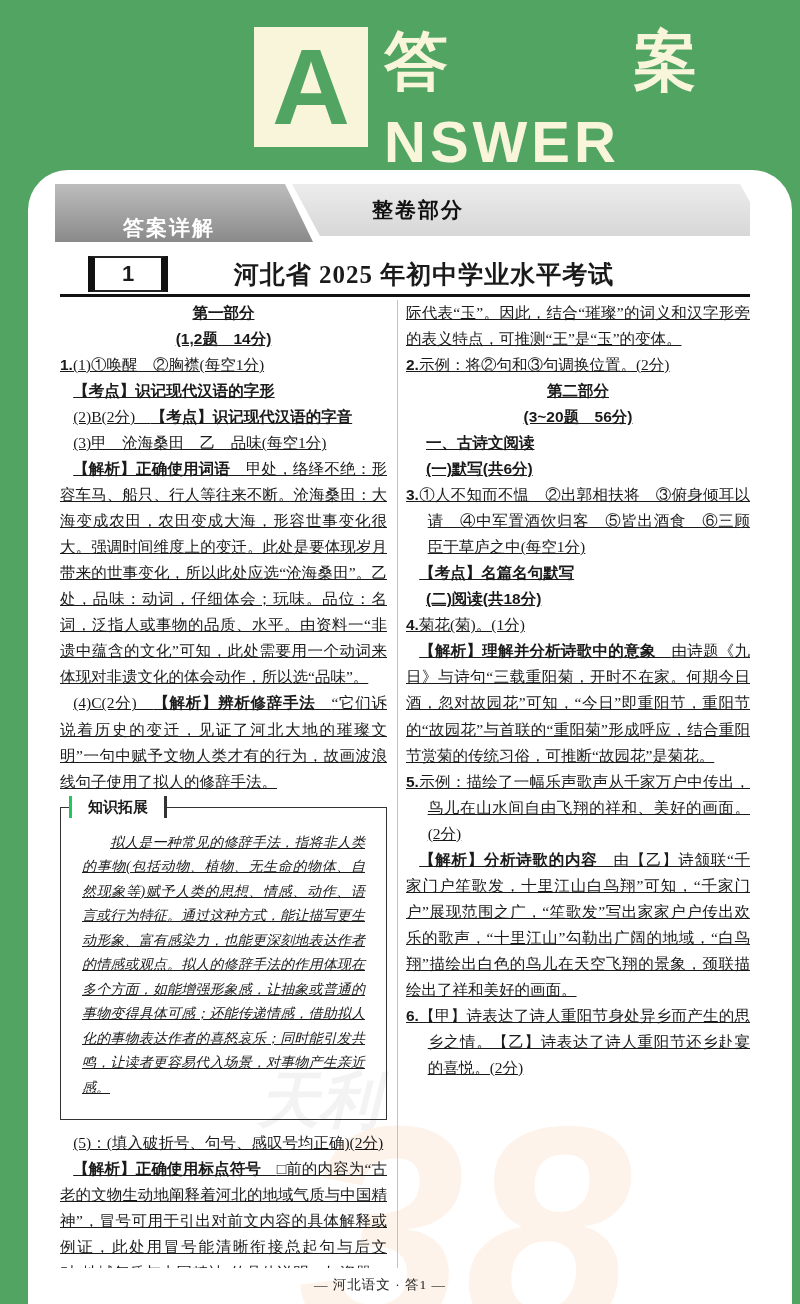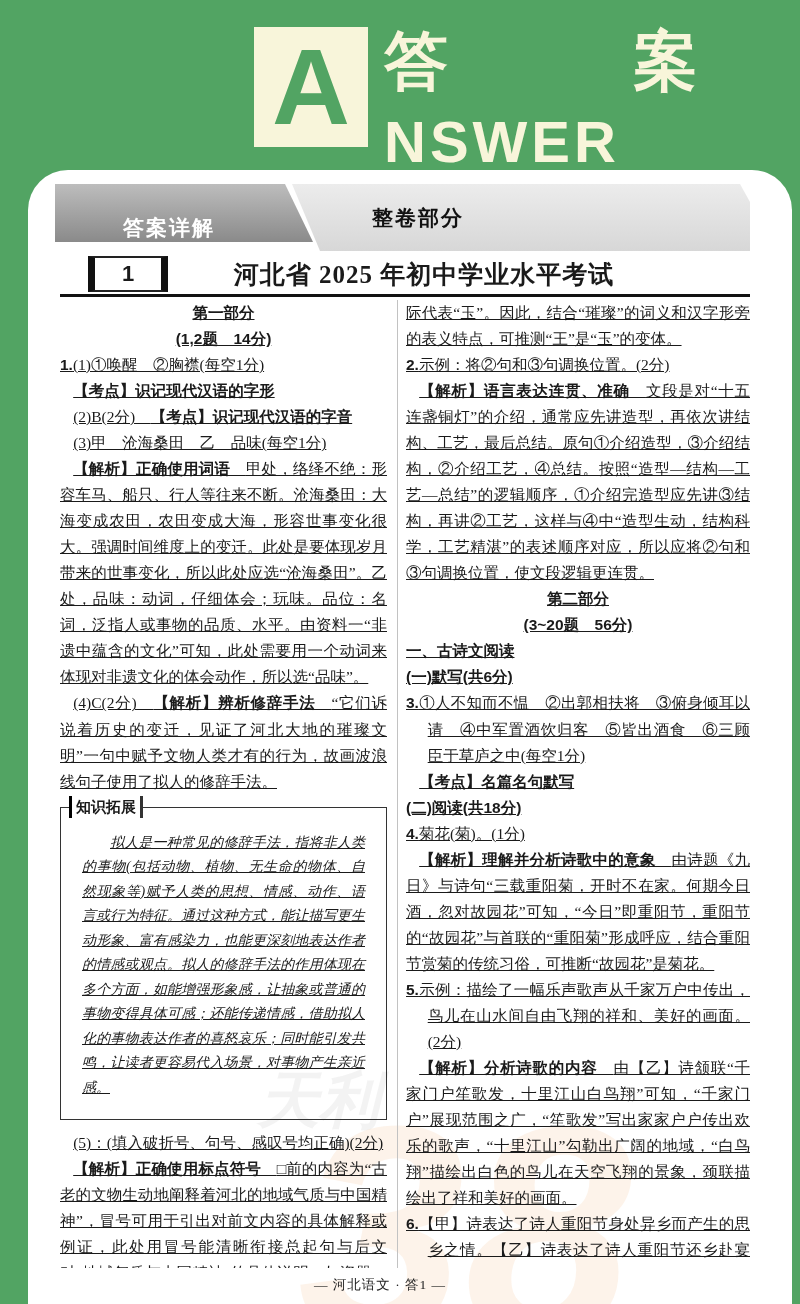--- a/index.html
+++ b/index.html
@@ -42,21 +42,21 @@
     background:linear-gradient(#bdbdbd,#8a8a8a);
     clip-path:polygon(0 0,calc(100% - 28px) 0,100% 100%,0 100%);
     display:flex;align-items:flex-end;justify-content:center;
     padding-right:30px;box-sizing:border-box;
   }
   .tab-dark span{
     font-family:"Liberation Sans","DejaVu Sans",sans-serif;
     font-weight:bold;font-size:21px;color:#ffffff;letter-spacing:2px;
   }
   .tab-light{
-    position:absolute;left:252px;top:14px;right:42px;height:67px;
+    position:absolute;left:252px;top:14px;right:42px;height:52px;
     background:linear-gradient(#ececec,#d7d7d7);
     clip-path:polygon(12px 0,calc(100% - 10px) 0,100% 18px,100% 100%,40px 100%);
     display:flex;align-items:center;
     padding-left:92px;box-sizing:border-box;
   }
   .tab-light span{
     font-family:"Liberation Sans","DejaVu Sans",sans-serif;
     font-weight:bold;font-size:21px;color:#111;letter-spacing:2px;
   }
   
@@ -91,30 +91,30 @@
   .col-right{flex:1;border-left:1px solid #c2c2c2;padding-left:8px;}
   .para{margin:0;}
   .para .b{
     font-family:"Liberation Sans","DejaVu Sans",sans-serif;
     font-weight:bold;
   }
   .para.center{text-align:center;}
   .para.center span{font-family:"Liberation Sans","DejaVu Sans",sans-serif;font-weight:bold;}
   .para.hang{padding-left:1.4em;text-indent:-1.4em;}
   .para.indent{text-indent:0.85em;}
-  .para.head{text-indent:0;}
+  .para.head{text-indent:0;margin-left:20px;}
   .para.flush{text-indent:0;}
   
   .kbox{
     position:relative;border:1.5px solid #333;
     margin:12px 0 10px;padding:12px 10px 8px 10px;
   }
   .kbox-tab{
     position:absolute;top:-12px;left:8px;background:#ffffff;
-    padding:0 4px;border-left:3px solid #000000;border-right:3px solid #333;
+    padding:0 16px;border-left:3px solid #22c55e;border-right:3px solid #333;
     font-family:"Liberation Sans","DejaVu Sans",sans-serif;
     font-weight:bold;font-size:15px;line-height:22px;
   }
   .kbox-text{
     margin:11px;font-style:italic;font-size:14px;line-height:1.75;
     text-indent:2em;text-align:justify;
   }
   
   .page-footer{
     position:absolute;left:0;right:60px;bottom:10px;
@@ -175,21 +175,20 @@
         <div class="kbox">
           <span class="kbox-tab">知识拓展</span>
           <p class="kbox-text">拟人是一种常见的修辞手法，指将非人类的事物(包括动物、植物、无生命的物体、自然现象等)赋予人类的思想、情感、动作、语言或行为特征。通过这种方式，能让描写更生动形象、富有感染力，也能更深刻地表达作者的情感或观点。拟人的修辞手法的作用体现在多个方面，如能增强形象感，让抽象或普通的事物变得具体可感；还能传递情感，借助拟人化的事物表达作者的喜怒哀乐；同时能引发共鸣，让读者更容易代入场景，对事物产生亲近感。</p>
         </div>
         <p class="para indent"><span>(5)：(填入破折号、句号、感叹号均正确)(2分)</span></p>
         <p class="para indent"><span class="b">【解析】正确使用标点符号　</span><span>□前的内容为“古老的文物生动地阐释着河北的地域气质与中国精神”，冒号可用于引出对前文内容的具体解释或例证，此处用冒号能清晰衔接总起句与后文对“地域气质与中国精神”的具体说明，如瓷器、青铜器等的象征意义，逻辑连贯。破折号可表示解释说明，前文提到“地域气质与中国精神”，后文通过具体例子展开，破折号能起到补充阐释的作用，使前后内容联系紧密。句号表示一句话的结束，前文陈述文物阐释地域气质与中国精神这一观点，后文另起一句具体举例说明，从语法角度和逻辑角度来看是合理的。感叹号可增强语气，强调文物对“地域气质与中国精神”阐释的生动性，在表达强烈情感的语境中合理，符合情感表达的需求。因此，□内填入冒号、破折号、句号、感叹号均正确。</span></p>
       </div>
     <div class="col col-right">
         <p class="para flush"><span>际代表“玉”。因此，结合“璀璨”的词义和汉字形旁的表义特点，可推测“王”是“玉”的变体。</span></p>
         <p class="para hang"><span class="b">2.</span><span>示例：将②句和③句调换位置。(2分)</span></p>
-        <p class="para indent"><span class="b">【解析】语言表达连贯、准确　</span><span>文段是对“十五连盏铜灯”的介绍，通常应先讲造型，再依次讲结构、工艺，最后总结。原句①介绍造型，③介绍结构，②介绍工艺，④总结。按照“造型—结构—工艺—总结”的逻辑顺序，①介绍完造型应先讲③结构，再讲②工艺，这样与④中“造型生动，结构科学，工艺精湛”的表述顺序对应，所以应将②句和③句调换位置，使文段逻辑更连贯。</span></p>
         <p class="para center"><span class="b">第二部分</span></p>
         <p class="para center"><span class="b">(3~20题　56分)</span></p>
         <p class="para head"><span class="b">一、古诗文阅读</span></p>
         <p class="para head"><span class="b">(一)默写(共6分)</span></p>
         <p class="para hang"><span class="b">3.</span><span>①人不知而不愠　②出郭相扶将　③俯身倾耳以请　④中军置酒饮归客　⑤皆出酒食　⑥三顾臣于草庐之中(每空1分)</span></p>
         <p class="para indent"><span class="b">【考点】名篇名句默写</span></p>
         <p class="para head"><span class="b">(二)阅读(共18分)</span></p>
         <p class="para hang"><span class="b">4.</span><span>菊花(菊)。(1分)</span></p>
         <p class="para indent"><span class="b">【解析】理解并分析诗歌中的意象　</span><span>由诗题《九日》与诗句“三载重阳菊，开时不在家。何期今日酒，忽对故园花”可知，“今日”即重阳节，重阳节的“故园花”与首联的“重阳菊”形成呼应，结合重阳节赏菊的传统习俗，可推断“故园花”是菊花。</span></p>
         <p class="para hang"><span class="b">5.</span><span>示例：描绘了一幅乐声歌声从千家万户中传出，鸟儿在山水间自由飞翔的祥和、美好的画面。(2分)</span></p>

